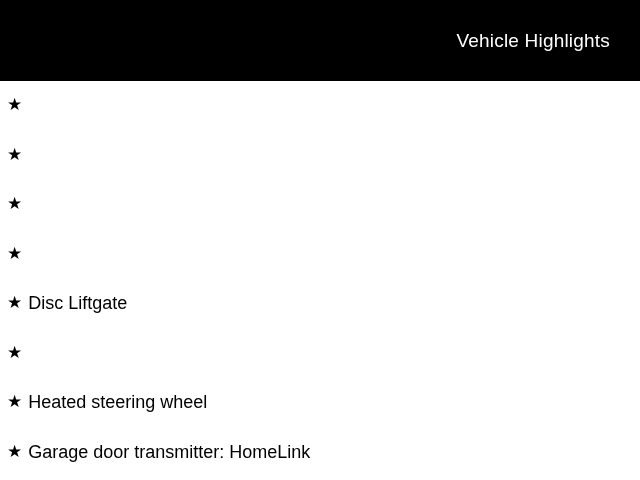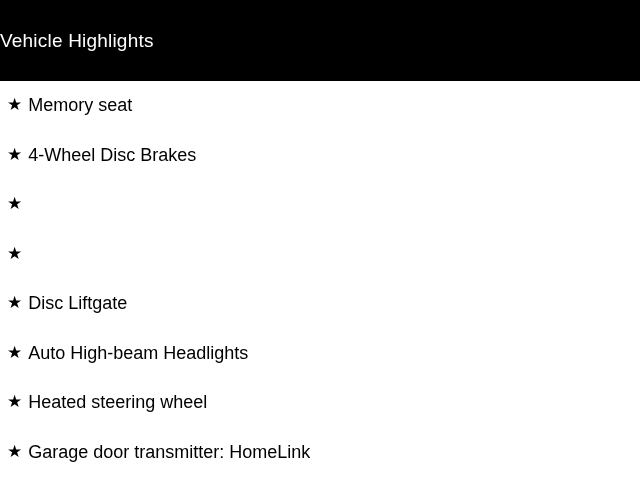--- a/index.html
+++ b/index.html
@@ -17,20 +17,21 @@
   }
   .header {
     position: absolute;
     top: 0;
     left: 0;
     width: 640px;
     height: 81px;
     background: #000000;
     display: flex;
     align-items: center;
+    justify-content: flex-end;
     box-sizing: border-box;
     padding-right: 30px;
   }
   .header-title {
     color: #ffffff;
     font-size: 19px;
     letter-spacing: 0.2px;
     white-space: nowrap;
   }
   .highlight-list {
@@ -67,39 +68,36 @@
 </head>
 <body>
 
 <div class="screen">
   <div class="header">
     <span class="header-title">Vehicle Highlights</span>
   </div>
   <ul class="highlight-list">
       <li class="highlight-item">
         <span class="star-icon">★</span>
-        <span class="item-label">Memory seat</span>
       </li>
       <li class="highlight-item">
         <span class="star-icon">★</span>
-        <span class="item-label">4-Wheel Disc Brakes</span>
       </li>
       <li class="highlight-item">
         <span class="star-icon">★</span>
       </li>
       <li class="highlight-item">
         <span class="star-icon">★</span>
       </li>
       <li class="highlight-item">
         <span class="star-icon">★</span>
         <span class="item-label">Disc Liftgate</span>
       </li>
       <li class="highlight-item">
         <span class="star-icon">★</span>
-        <span class="item-label">Auto High-beam Headlights</span>
       </li>
       <li class="highlight-item">
         <span class="star-icon">★</span>
         <span class="item-label">Heated steering wheel</span>
       </li>
       <li class="highlight-item">
         <span class="star-icon">★</span>
         <span class="item-label">Garage door transmitter: HomeLink</span>
       </li>
     </ul>

